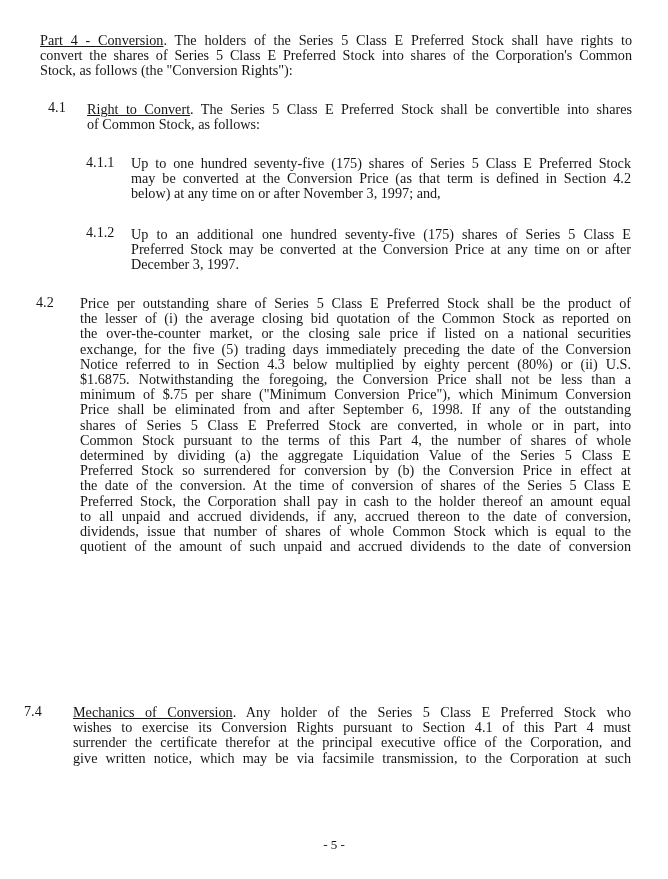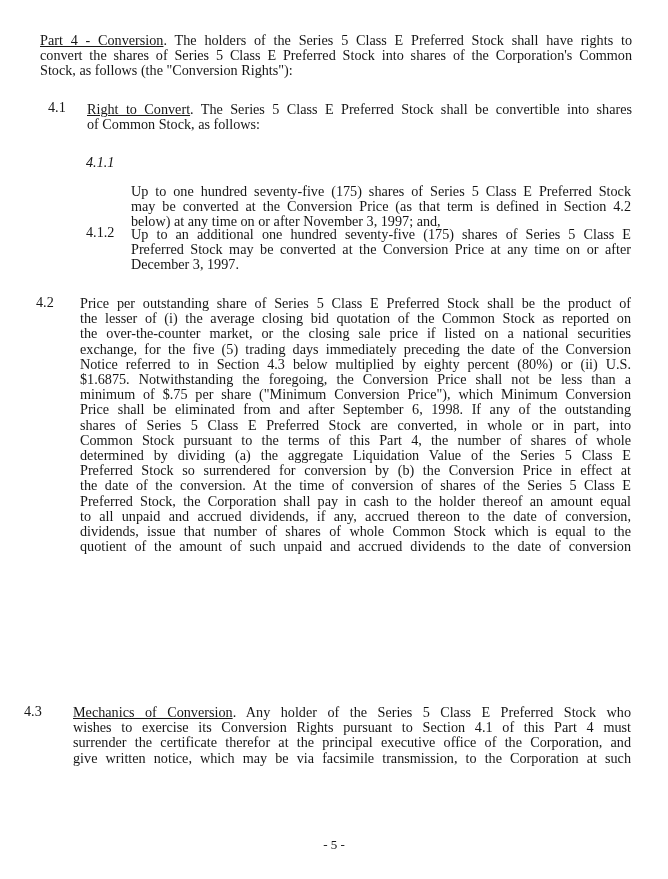--- a/index.html
+++ b/index.html
@@ -28,22 +28,22 @@
     <span class="line">convert the shares of Series 5 Class E Preferred Stock into shares of the Corporation's Common</span>
     <span class="line last">Stock, as follows (the "Conversion Rights"):</span>
   </div>
 
   <span class="num" style="left:24px; top:100px;margin-left:24px;">4.1</span>
   <div class="block" style="left:87px; top:102px; width:545px;">
     <span class="line"><span class="heading">Right to Convert</span><span>. The Series 5 Class E Preferred Stock shall be convertible into shares</span></span>
     <span class="line last">of Common Stock, as follows:</span>
   </div>
 
-  <span class="num" style="left:86px; top:155px;font-style:italic;">4.1.1</span>
-  <div class="block" style="left:131px; top:156px; width:500px;margin-top:28px;">
+  <span class="num" style="left:86px; top:155px;">4.1.1</span>
+  <div class="block" style="left:131px; top:156px; width:500px;">
     <span class="line">Up to one hundred seventy-five (175) shares of Series 5 Class E Preferred Stock</span>
     <span class="line">may be converted at the Conversion Price (as that term is defined in Section 4.2</span>
     <span class="line last">below) at any time on or after November 3, 1997; and,</span>
   </div>
 
   <span class="num" style="left:86px; top:225px;">4.1.2</span>
   <div class="block" style="left:131px; top:227px; width:500px;">
     <span class="line">Up to an additional one hundred seventy-five (175) shares of Series 5 Class E</span>
     <span class="line">Preferred Stock may be converted at the Conversion Price at any time on or after</span>
     <span class="line last">December 3, 1997.</span>
@@ -63,21 +63,21 @@
     <span class="line">Common Stock pursuant to the terms of this Part 4, the number of shares of whole</span>
     <span class="line">determined by dividing (a) the aggregate Liquidation Value of the Series 5 Class E</span>
     <span class="line">Preferred Stock so surrendered for conversion by (b) the Conversion Price in effect at</span>
     <span class="line">the date of the conversion. At the time of conversion of shares of the Series 5 Class E</span>
     <span class="line">Preferred Stock, the Corporation shall pay in cash to the holder thereof an amount equal</span>
     <span class="line">to all unpaid and accrued dividends, if any, accrued thereon to the date of conversion,</span>
     <span class="line">dividends, issue that number of shares of whole Common Stock which is equal to the</span>
     <span class="line">quotient of the amount of such unpaid and accrued dividends to the date of conversion</span>
   </div>
 
-  <span class="num" style="left:24px; top:704px;">4.3</span>
+  <span class="num" style="left:24px; top:704px;">7.4</span>
   <div class="block" style="left:73px; top:705px; width:558px;">
     <span class="line"><span class="heading">Mechanics of Conversion</span><span>. Any holder of the Series 5 Class E Preferred Stock who</span></span>
     <span class="line">wishes to exercise its Conversion Rights pursuant to Section 4.1 of this Part 4 must</span>
     <span class="line">surrender the certificate therefor at the principal executive office of the Corporation, and</span>
     <span class="line">give written notice, which may be via facsimile transmission, to the Corporation at such</span>
   </div>
 
   <div class="page-number">- 5 -</div>
 </div>
 

